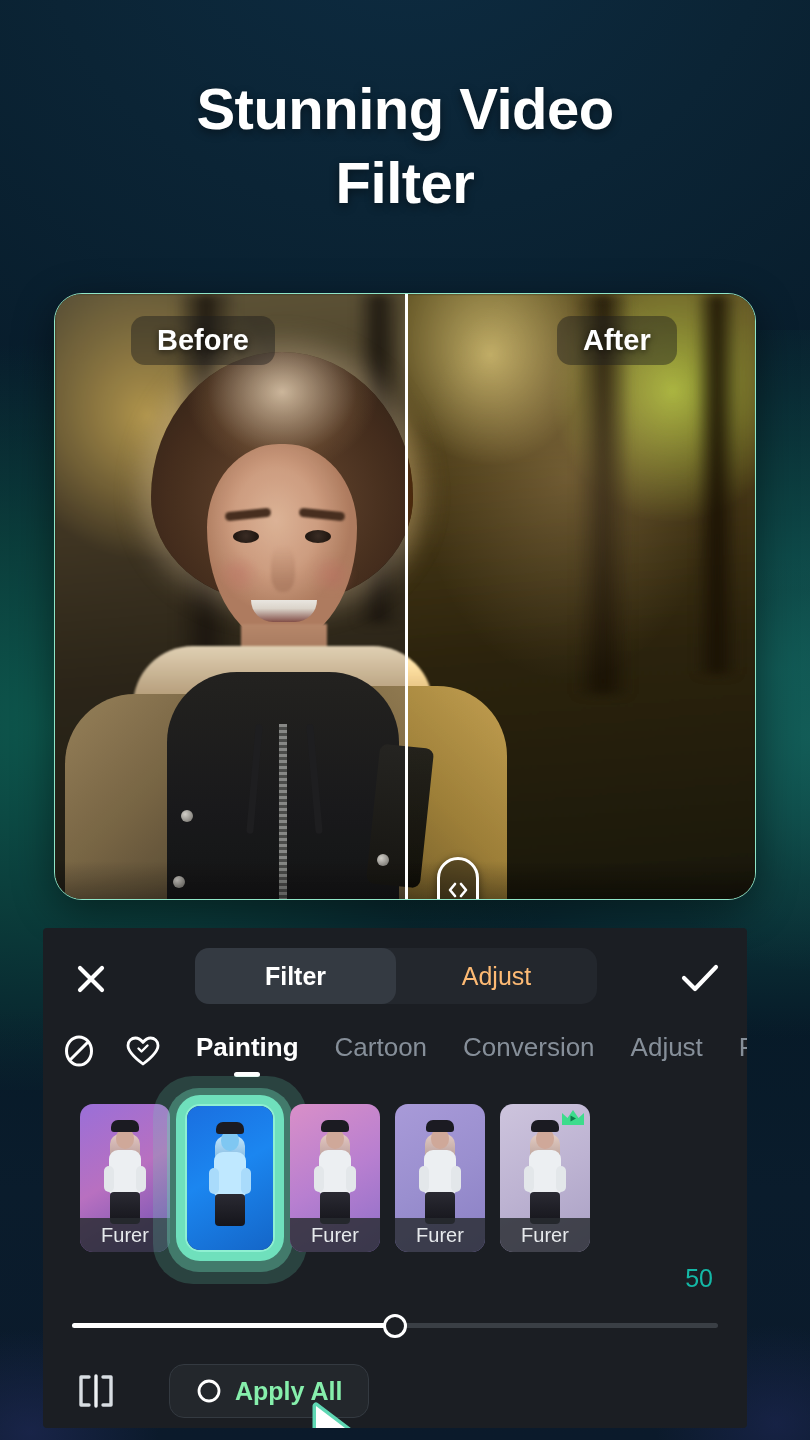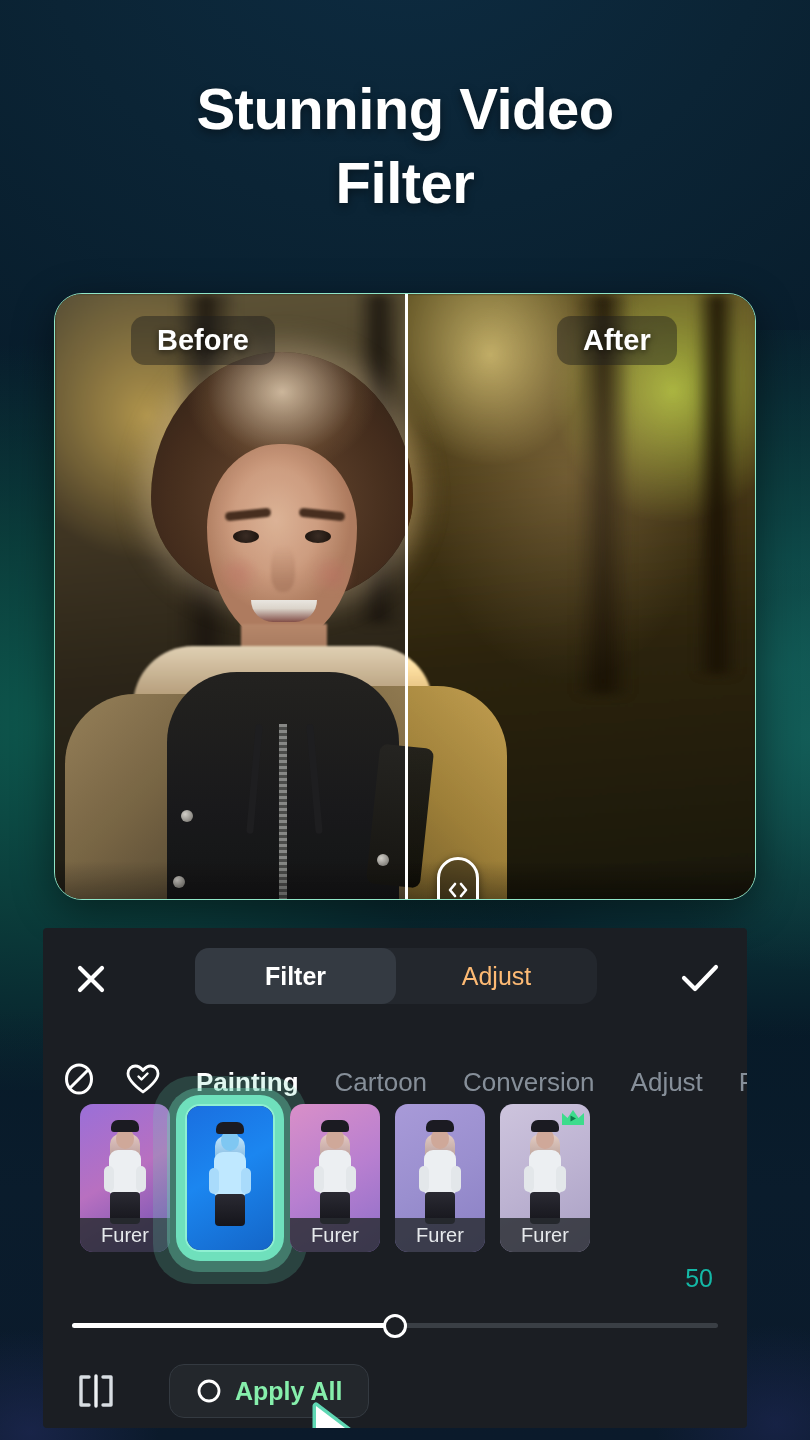--- a/index.html
+++ b/index.html
@@ -204,21 +204,21 @@
   }
   .mode-seg{
     flex:1; display:flex; align-items:center; justify-content:center;
     font-size:25px; color:#fdba74; border-radius:14px; cursor:pointer;
   }
   .mode-seg.active{ background:#343a42; color:#fff; font-weight:bold; }
 
   
   #cat-row{
     position:absolute; left:0; top:104px; width:704px; height:66px;
-    display:flex; align-items:flex-end;
+    display:flex; align-items:flex-start;
   }
   #cat-icons{ display:flex; align-items:center; gap:26px; padding-left:17px; }
   .cat-icon{ width:38px; height:38px; display:flex; align-items:center; justify-content:center; cursor:pointer; }
   #cat-tabs{ display:flex; align-items:center; gap:36px; padding-left:34px; }
   .cat-tab{
     position:relative; font-size:26px; color:#868f99; white-space:nowrap; cursor:pointer;
   }
   .cat-tab.active{ color:#fff; font-weight:bold; }
   .cat-tab.active::after{
     content:""; position:absolute; left:50%; transform:translateX(-50%);

